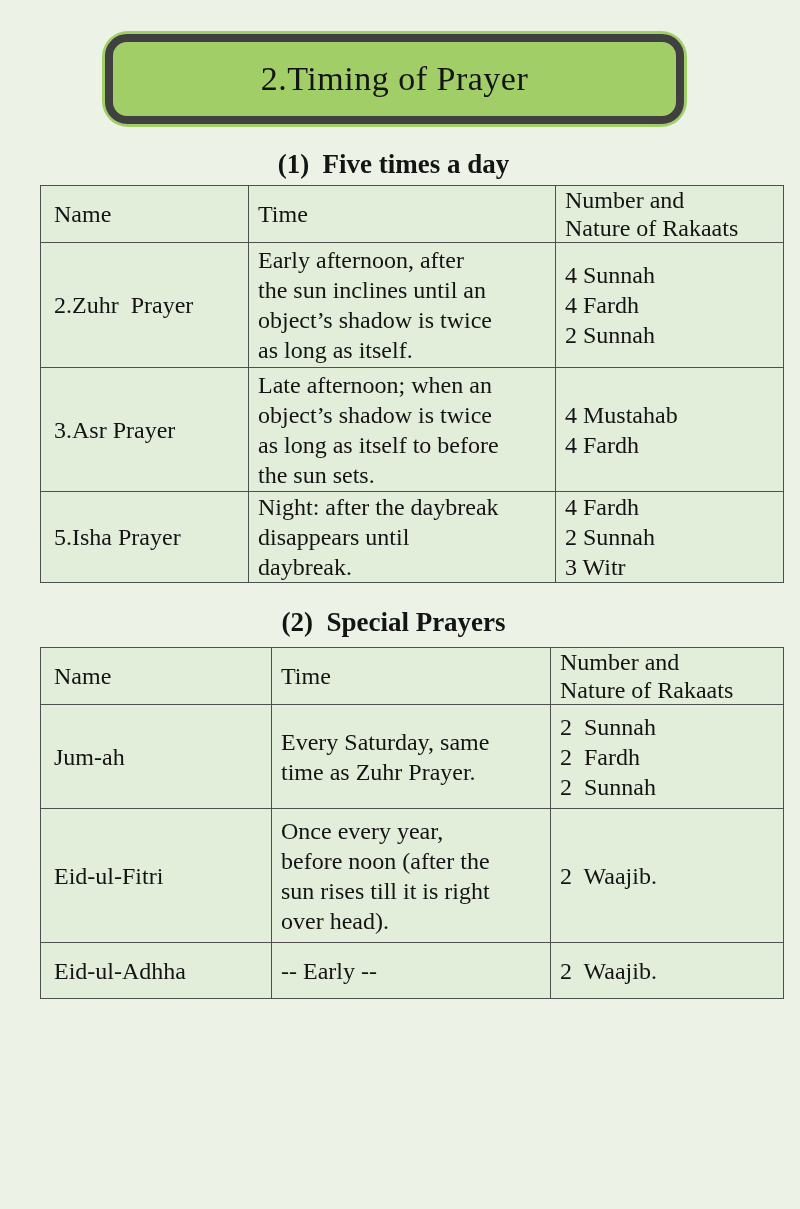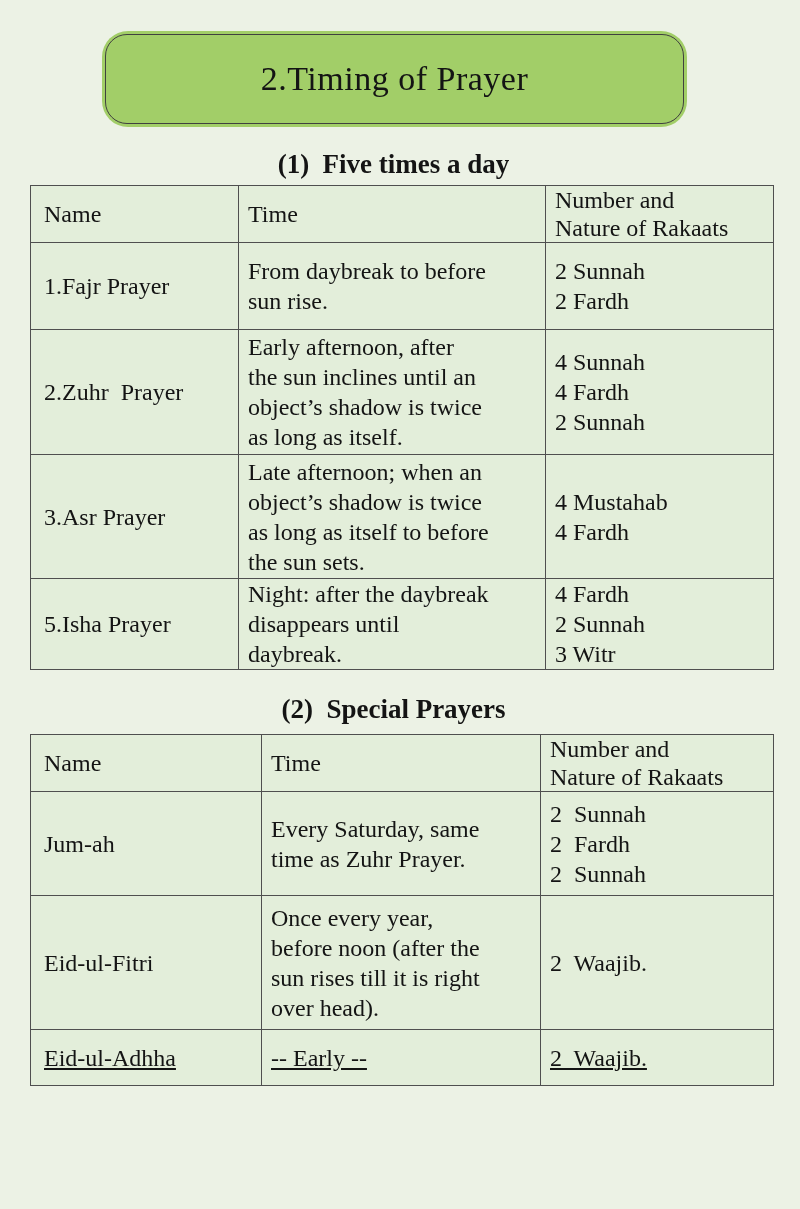--- a/index.html
+++ b/index.html
@@ -13,39 +13,39 @@
   }
   .title-box {
     width: 585px; height: 96px;
     margin: 31px 0 0 102px;
     background: #a2ce68;
     border-radius: 26px;
     padding: 3px;
   }
   .title-inner {
     width: 100%; height: 100%;
-    border: 1px solid #404040;
+    border: 8px solid #404040;
     border-radius: 22px;
     background: #a2ce68;
     display: flex; align-items: center; justify-content: center;
   }
   .title-text { font-size: 34px; letter-spacing: .5px; }
   .section-heading {
     width: 743px; margin-left: 22px;
     text-align: center;
     font-weight: bold;
     font-size: 27px; line-height: 31px;
     white-space: pre-wrap;
   }
   #heading-1 { margin-top: 22px; margin-bottom: 5px; }
   #heading-2 { margin-top: 24px; margin-bottom: 9px; }
   table {
     border-collapse: collapse;
     table-layout: fixed;
-    margin-left: 30px;
+    margin-left: 40px;
     background: #e3eeda;
   }
   td, th {
     border: 1.5px solid #4f4f4f;
     vertical-align: middle;
     text-align: left;
     font-weight: normal;
     font-size: 24px;
     line-height: 30px;
     white-space: pre-wrap;
@@ -58,21 +58,21 @@
   tr.t1-h  { height: 56px; }
   tr.t1-r0 { height: 87px; }
   tr.t1-r1 { height: 125px; }
   tr.t1-r2 { height: 124px; }
   tr.t1-r3 { height: 86px; }
   tr.t1-r4 { height: 88px; }
   
   tr.t2-h  { height: 55px; }
   tr.t2-r0 { height: 104px; }
   tr.t2-r1 { height: 134px; }
-  tr.t2-r2 { height: 56px; text-decoration: underline; }
+  tr.t2-r2 { height: 56px; }
 </style>
 </head>
 <body>
 
 <div class="title-box">
   <div class="title-inner">
     <div class="title-text">2.Timing of Prayer</div>
   </div>
 </div>
 
@@ -83,27 +83,20 @@
     <col style="width:208px">
       <col style="width:307px">
       <col style="width:228px">
   </colgroup>
   <tbody>
       <tr class="t1-h">
     <th class="name-cell">Name</th>
     <th>Time</th>
     <th>Number and
 Nature of Rakaats</th>
-  </tr>
-  <tr class="t1-r0">
-    <td class="name-cell">1.Fajr Prayer</td>
-    <td>From daybreak to before
-sun rise.</td>
-    <td>2 Sunnah
-2 Fardh</td>
   </tr>
   <tr class="t1-r1">
     <td class="name-cell">2.Zuhr  Prayer</td>
     <td>Early afternoon, after
 the sun inclines until an
 object’s shadow is twice
 as long as itself.</td>
     <td>4 Sunnah
 4 Fardh
 2 Sunnah</td>

